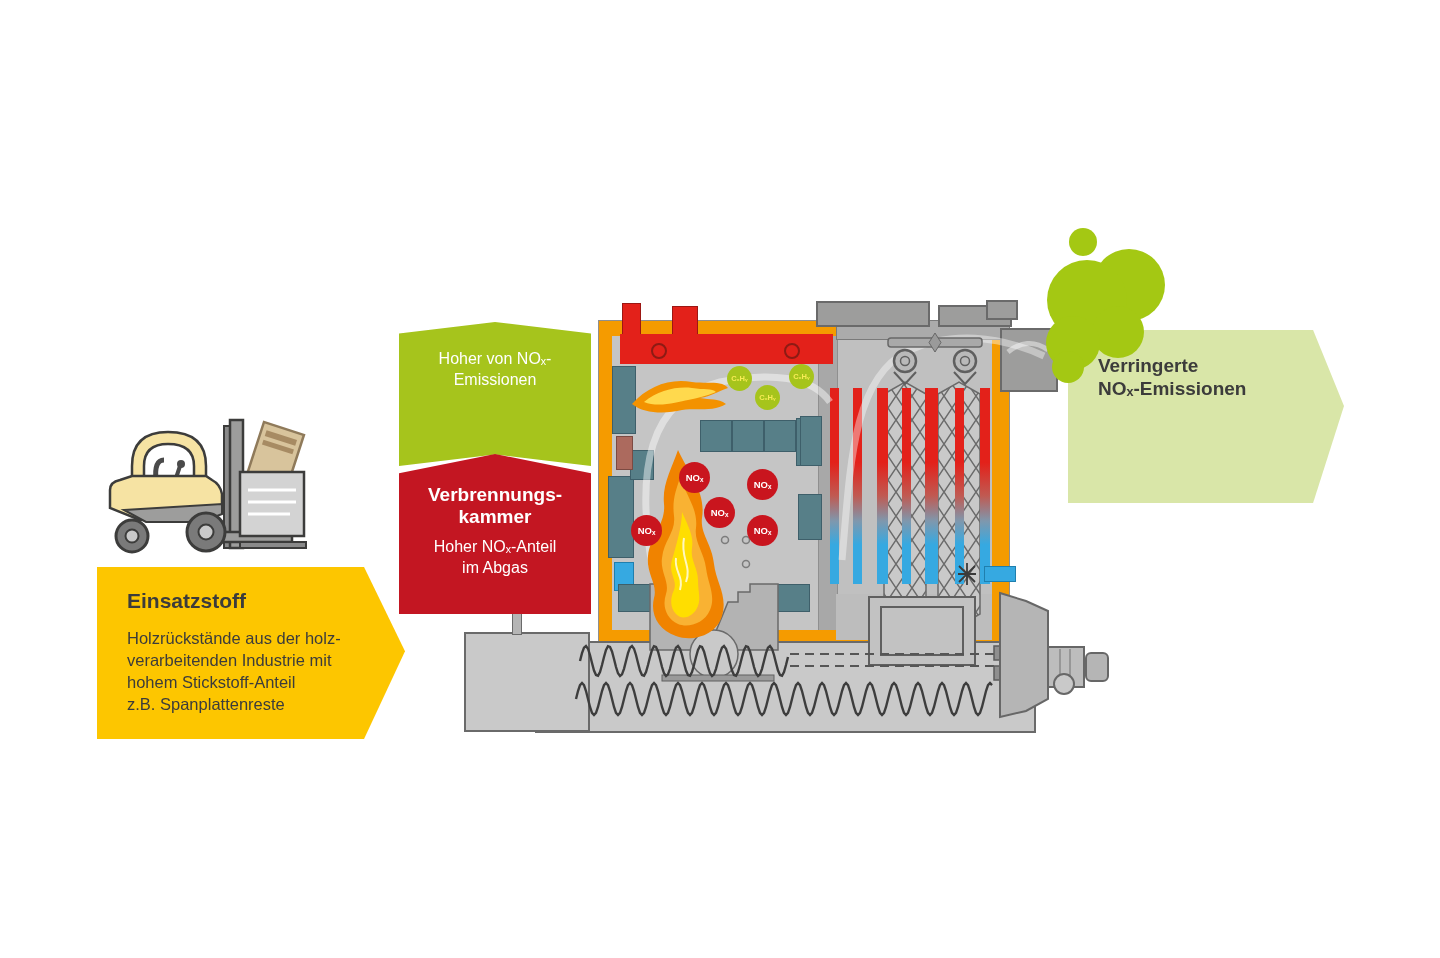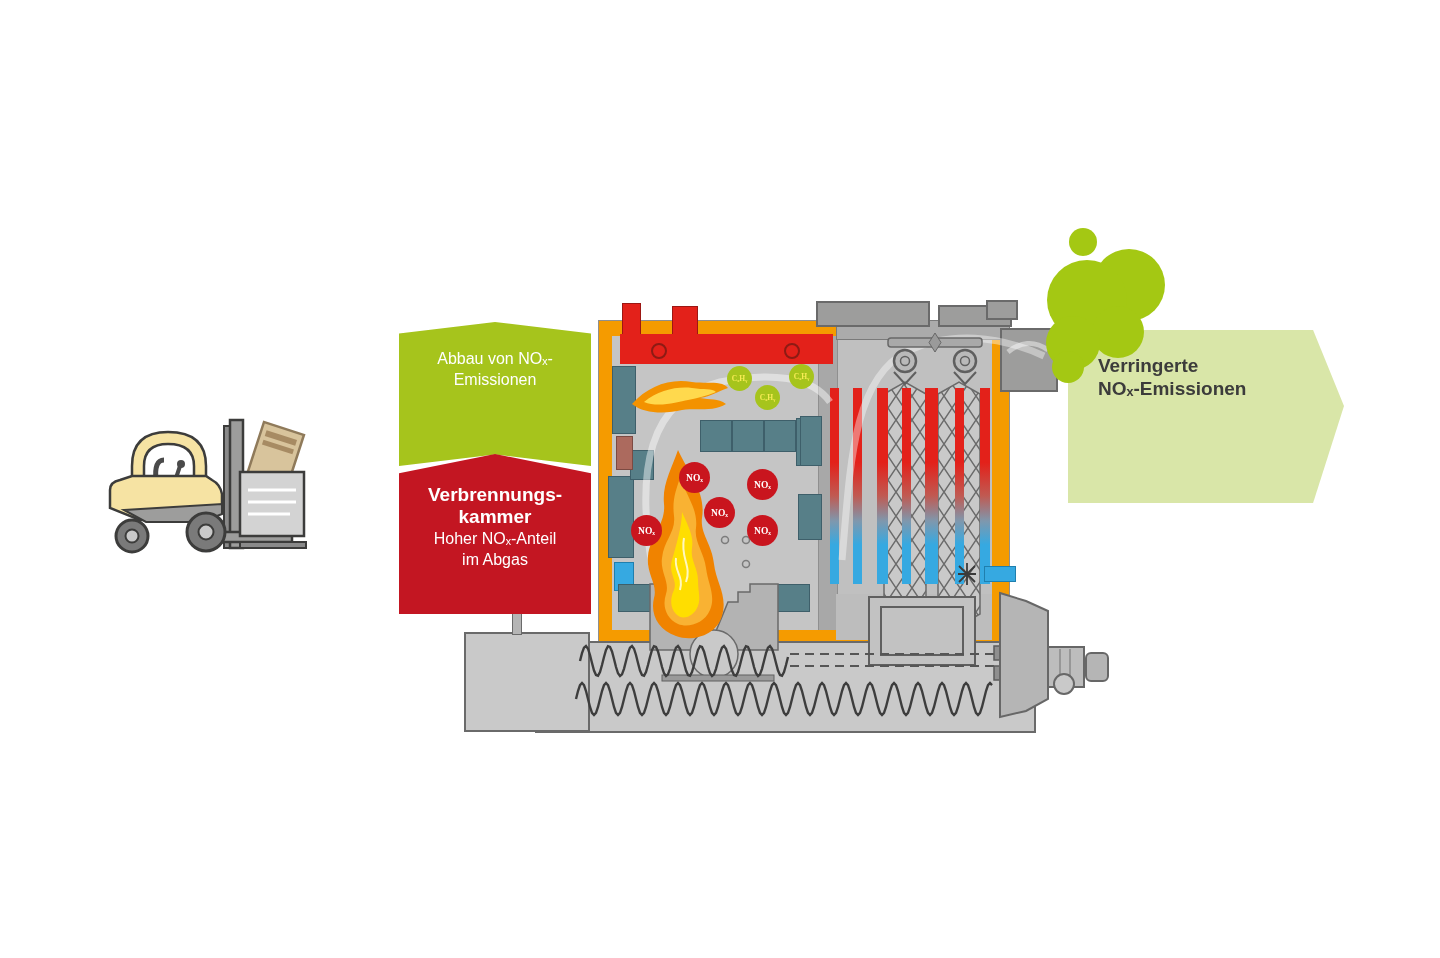--- a/index.html
+++ b/index.html
@@ -1,34 +1,34 @@
 <!DOCTYPE html>
 <html style="--feedstock-bg: #fdc600; --reduction-bg: #a6c41c; --combustion-bg: #c31622; --reduced-bg: #d9e6a8; --cloud-green: #a4c813; --machine-orange: #f59b00; --hot-red: #e3211a; --cool-blue: #36a9e1; --refractory-teal: #577f88; --dark-text: #3c3c3b; --nox-red: #c9151e;"><head>
 <meta charset="utf-8">
 <style>
   html,body{margin:0;padding:0;background:#fff;}
   .canvas{position:relative;width:1440px;height:958px;background:#fff;overflow:hidden;
           font-family:"Liberation Sans","DejaVu Sans",sans-serif;}
-  .abs{position:absolute;font-family:Liberation Serif, serif;}
+  .abs{position:absolute;}
   
   .label-box{position:absolute;box-sizing:border-box;}
   .lb-title{font-weight:bold;white-space:pre-line;}
   .lb-body{white-space:pre-line;}
   .feedstock{left:97px;top:567px;width:308px;height:172px;background:var(--feedstock-bg);
      clip-path:polygon(0 0,86.7% 0,100% 49%,86.7% 100%,0 100%);padding:22px 0 0 30px;color:var(--dark-text);}
   .feedstock .lb-title{font-size:21px;}
   .feedstock .lb-body{font-size:16.5px;line-height:22px;margin-top:14px;}
   .reduction{left:399px;top:322px;width:192px;height:144px;background:var(--reduction-bg);
      clip-path:polygon(0 8%,50% 0,100% 8%,100% 100%,50% 92%,0 100%);color:#fff;text-align:center;padding-top:20px;}
   .reduction .lb-title{font-size:19px;line-height:22px;}
   .reduction .lb-body{font-size:16px;line-height:21px;margin-top:6px;}
   .combustion{left:399px;top:454px;width:192px;height:160px;background:var(--combustion-bg);
      clip-path:polygon(0 12%,50% 0,100% 12%,100% 100%,0 100%);color:#fff;text-align:center;padding-top:30px;}
   .combustion .lb-title{font-size:19px;line-height:22px;}
-  .combustion .lb-body{font-size:16px;line-height:21px;}
+  .combustion .lb-body{font-size:16px;line-height:21px;margin-top:8px;}
   .reduced{left:1068px;top:330px;width:276px;height:173px;background:var(--reduced-bg);
      clip-path:polygon(0 0,88.8% 0,100% 44%,88.8% 100%,0 100%);padding:24px 0 0 30px;color:var(--dark-text);}
   .reduced .lb-title{font-size:19px;line-height:23px;}
   .reduced .lb-body{font-size:16px;line-height:21px;margin-top:14px;}
   
   .frame{left:598px;top:320px;width:410px;height:322px;background:var(--machine-orange);border:1px solid #8f8f8f;z-index:1;}
   .chamber{left:612px;top:336px;width:206px;height:294px;background:#c5c5c5;z-index:2;}
   .exchanger-bg{left:836px;top:336px;width:156px;height:294px;background:#c0c0c0;z-index:2;}
   .divider{left:818px;top:336px;width:18px;height:294px;background:#a8a8a8;border-left:1px solid #8f8f8f;border-right:1px solid #8f8f8f;z-index:3;}
   .redband{left:620px;top:334px;width:213px;height:30px;background:var(--hot-red);z-index:10;}
@@ -204,22 +204,29 @@
   <div class="abs cxhy" style="left:727px;top:366px;">
       <span>CₓHᵧ</span>
     </div>
   <div class="abs cxhy" style="left:789px;top:364px;">
       <span>CₓHᵧ</span>
     </div>
   <div class="abs cxhy" style="left:755px;top:385px;">
       <span>CₓHᵧ</span>
     </div>
 
+  <div class="label-box feedstock zbox">
+    <div class="lb-title">Einsatzstoff</div>
+    <div class="lb-body">Holzrückstände aus der holz-
+verarbeitenden Industrie mit
+hohem Stickstoff-Anteil
+z.B. Spanplattenreste</div>
+  </div>
   <div class="label-box reduction zbox">
-    <div class="lb-body">Abbau von NOₓ-
+    <div class="lb-body">Hoher von NOₓ-
 Emissionen</div>
   </div>
   <div class="label-box combustion zbox">
     <div class="lb-title">Verbrennungs-
 kammer</div>
     <div class="lb-body">Hoher NOₓ-Anteil
 im Abgas</div>
   </div>
   <div class="label-box reduced zbox">
     <div class="lb-title">Verringerte

